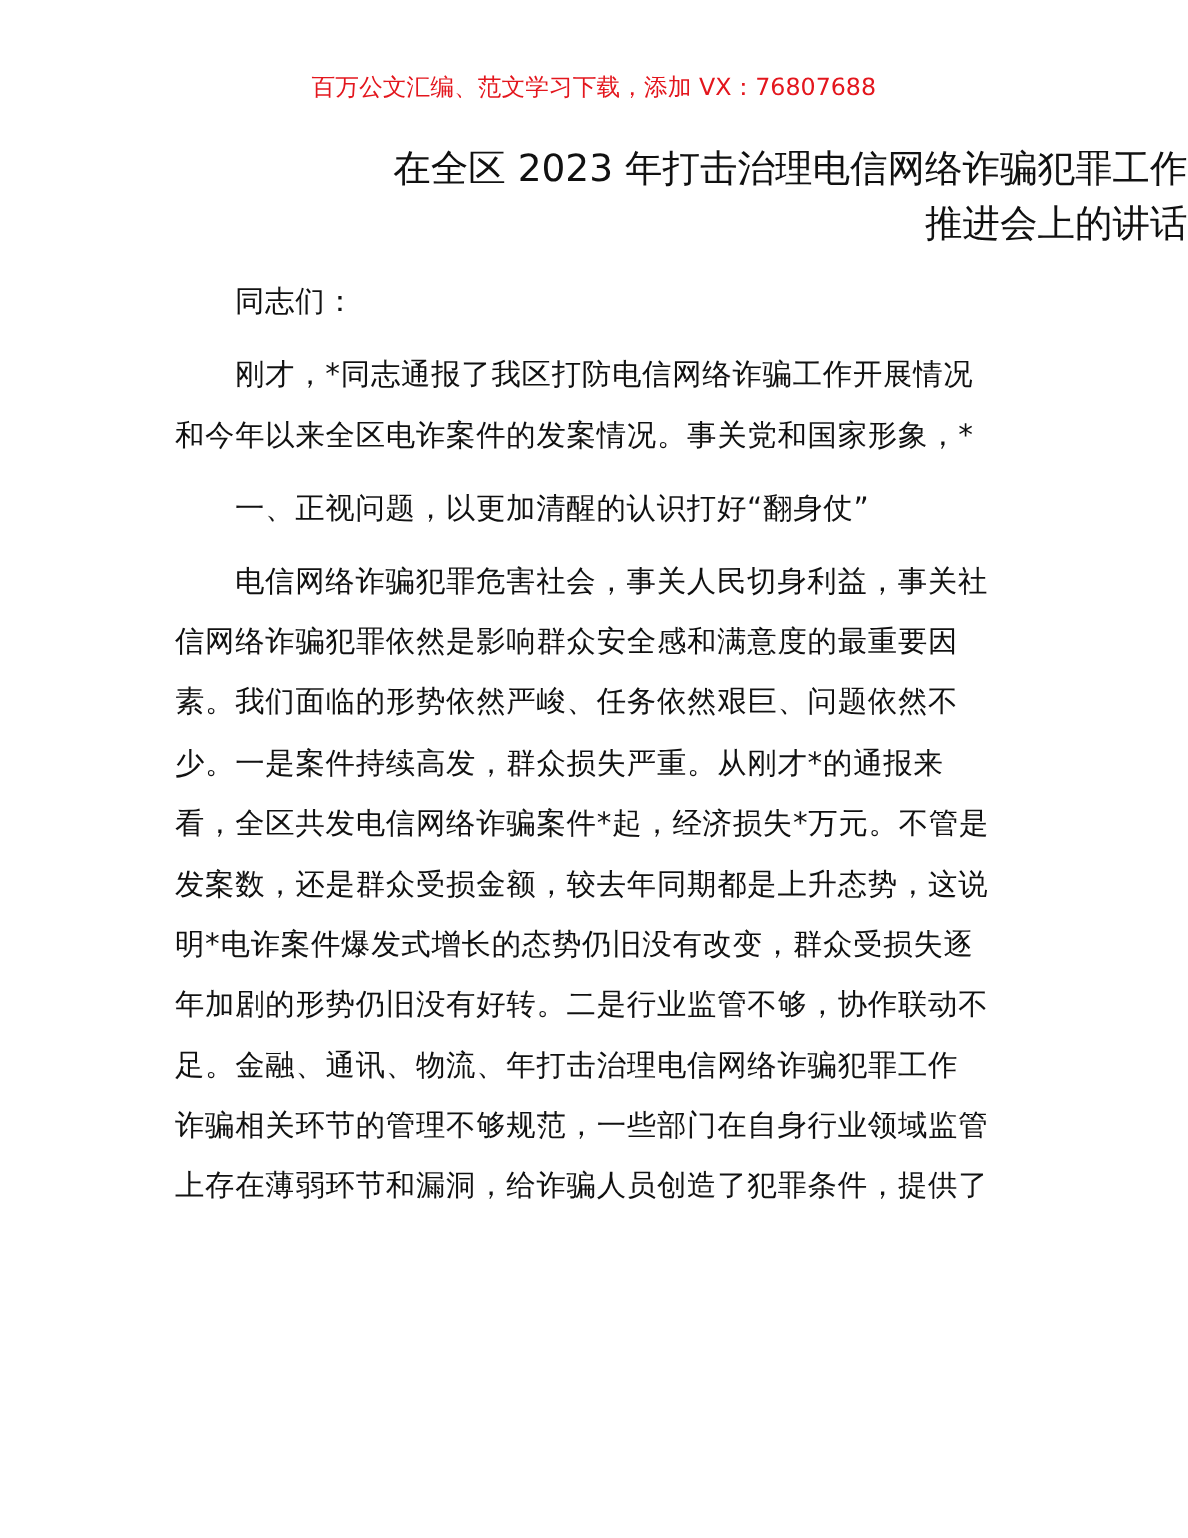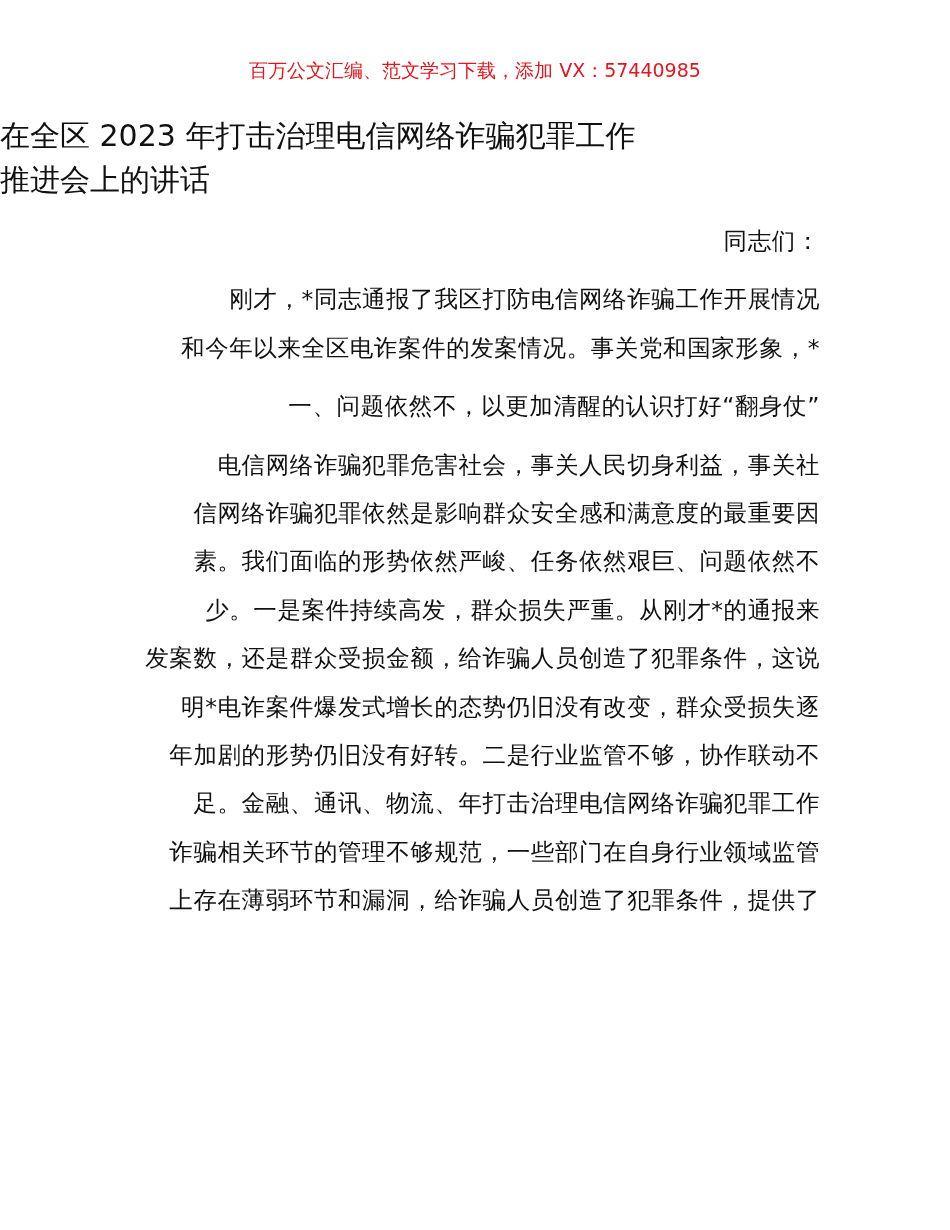--- a/index.html
+++ b/index.html
@@ -24,21 +24,21 @@
       font-size: 19px;
       line-height: 28px;
       color: #e3161d;
       letter-spacing: 0px;
     }
     .title {
       position: absolute;
       top: 114px;
       left: 0;
       width: 950px;
-      text-align: left;
+      text-align: right;
       font-size: 30px;
       line-height: 44px;
       color: #111111;
       letter-spacing: 0px;
     }
     .title .line {
       display: block;
       white-space: nowrap;
     }
     .body-text {
@@ -49,47 +49,47 @@
       font-size: 23.5px;
       line-height: 48.4px;
       color: #111111;
     }
     .body-text .line {
       display: block;
       white-space: nowrap;
       height: 48.4px;
       overflow: visible;
       letter-spacing: 0.6px;
-      text-align: right;
     }
     .body-text .line.indent {
       padding-left: 48px;
     }
     .body-text .line.gap-before {
       margin-top: 10px;
     }
   </style>
 </head>
 <body>
 
-<div class="header-note">百万公文汇编、范文学习下载，添加 VX：57440985</div>
+<div class="header-note">百万公文汇编、范文学习下载，添加 VX：76807688</div>
 
 <div class="title">
   <span class="line">在全区 2023 年打击治理电信网络诈骗犯罪工作</span>
   <span class="line">推进会上的讲话</span>
 </div>
 
 <div class="body-text">
   <span class="line indent">同志们：</span>
   <span class="line indent gap-before">刚才，*同志通报了我区打防电信网络诈骗工作开展情况</span>
   <span class="line">和今年以来全区电诈案件的发案情况。事关党和国家形象，*</span>
-  <span class="line indent gap-before">一、问题依然不，以更加清醒的认识打好“翻身仗”</span>
+  <span class="line indent gap-before">一、正视问题，以更加清醒的认识打好“翻身仗”</span>
   <span class="line indent gap-before">电信网络诈骗犯罪危害社会，事关人民切身利益，事关社</span>
   <span class="line">信网络诈骗犯罪依然是影响群众安全感和满意度的最重要因</span>
   <span class="line">素。我们面临的形势依然严峻、任务依然艰巨、问题依然不</span>
   <span class="line">少。一是案件持续高发，群众损失严重。从刚才*的通报来</span>
-  <span class="line">发案数，还是群众受损金额，给诈骗人员创造了犯罪条件，这说</span>
+  <span class="line">看，全区共发电信网络诈骗案件*起，经济损失*万元。不管是</span>
+  <span class="line">发案数，还是群众受损金额，较去年同期都是上升态势，这说</span>
   <span class="line">明*电诈案件爆发式增长的态势仍旧没有改变，群众受损失逐</span>
   <span class="line">年加剧的形势仍旧没有好转。二是行业监管不够，协作联动不</span>
   <span class="line">足。金融、通讯、物流、年打击治理电信网络诈骗犯罪工作</span>
   <span class="line">诈骗相关环节的管理不够规范，一些部门在自身行业领域监管</span>
   <span class="line">上存在薄弱环节和漏洞，给诈骗人员创造了犯罪条件，提供了</span>
 </div>
 
 </body></html>

